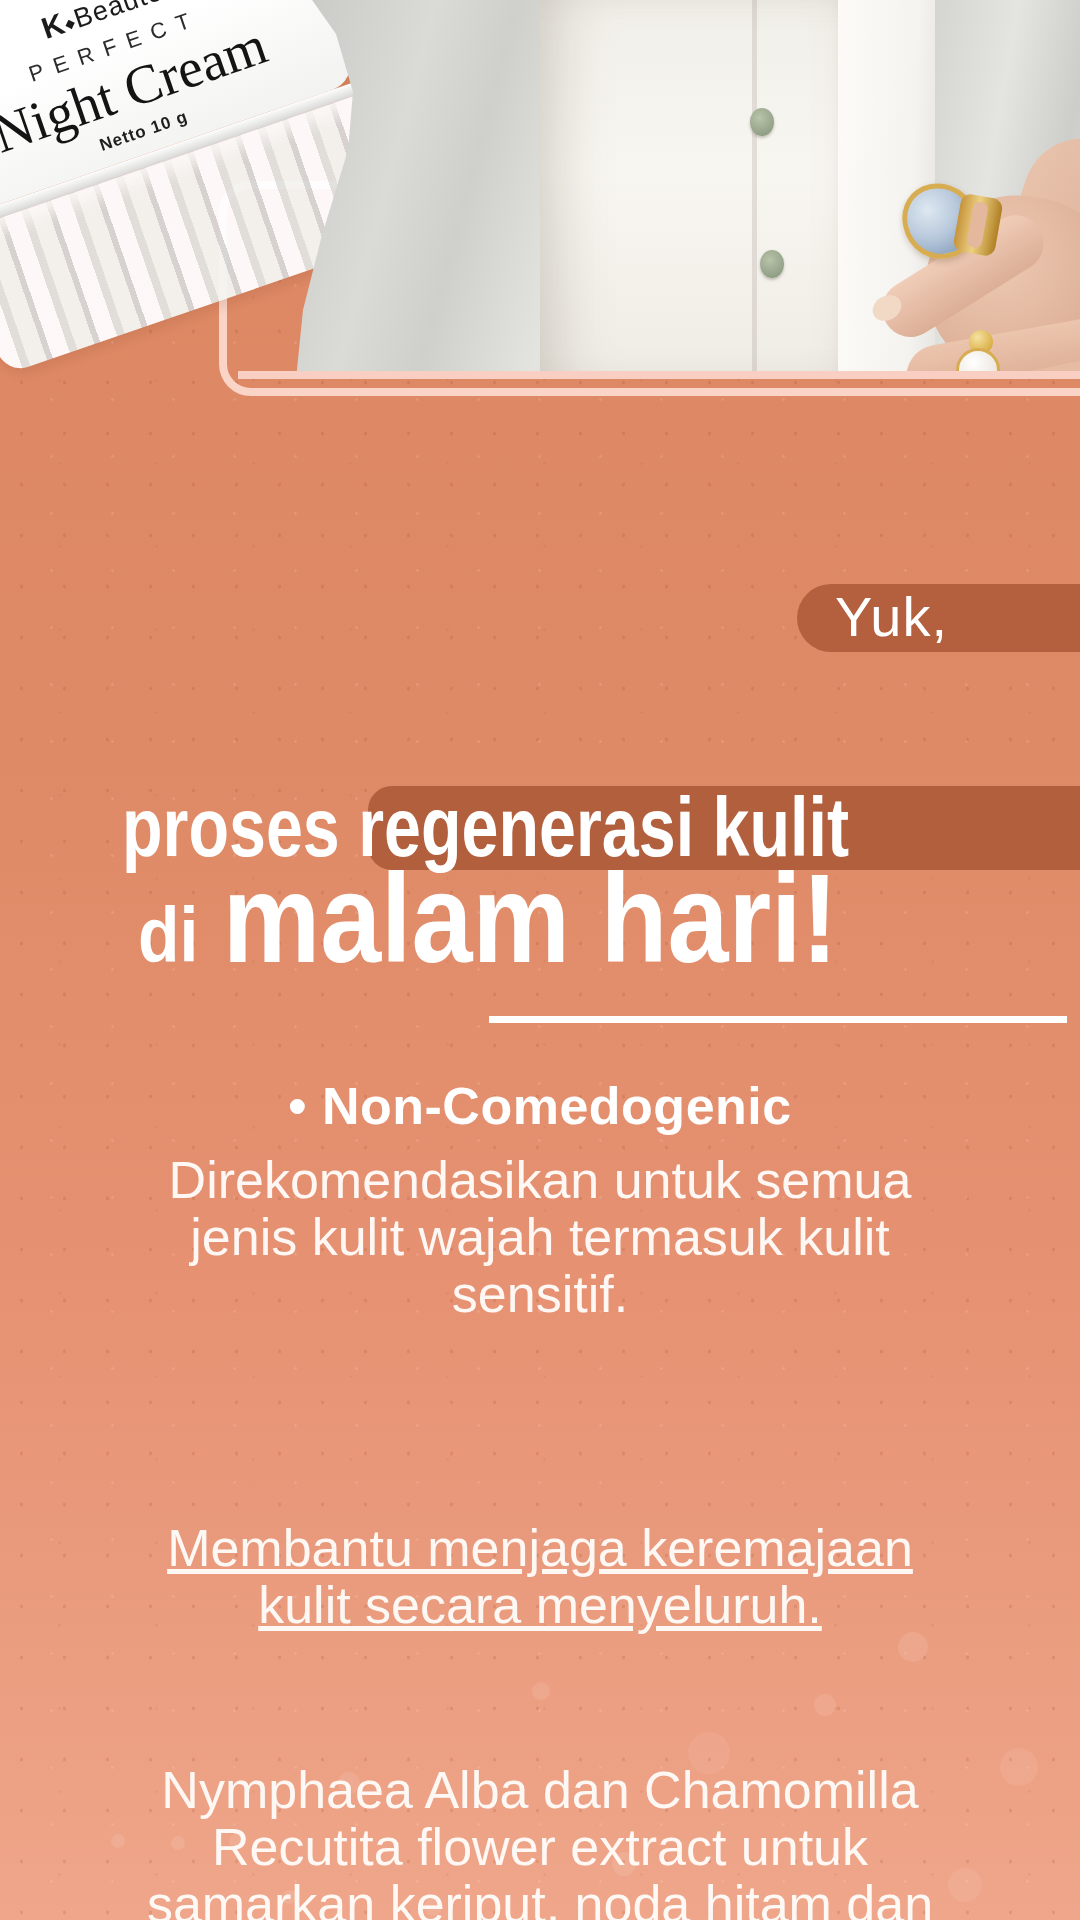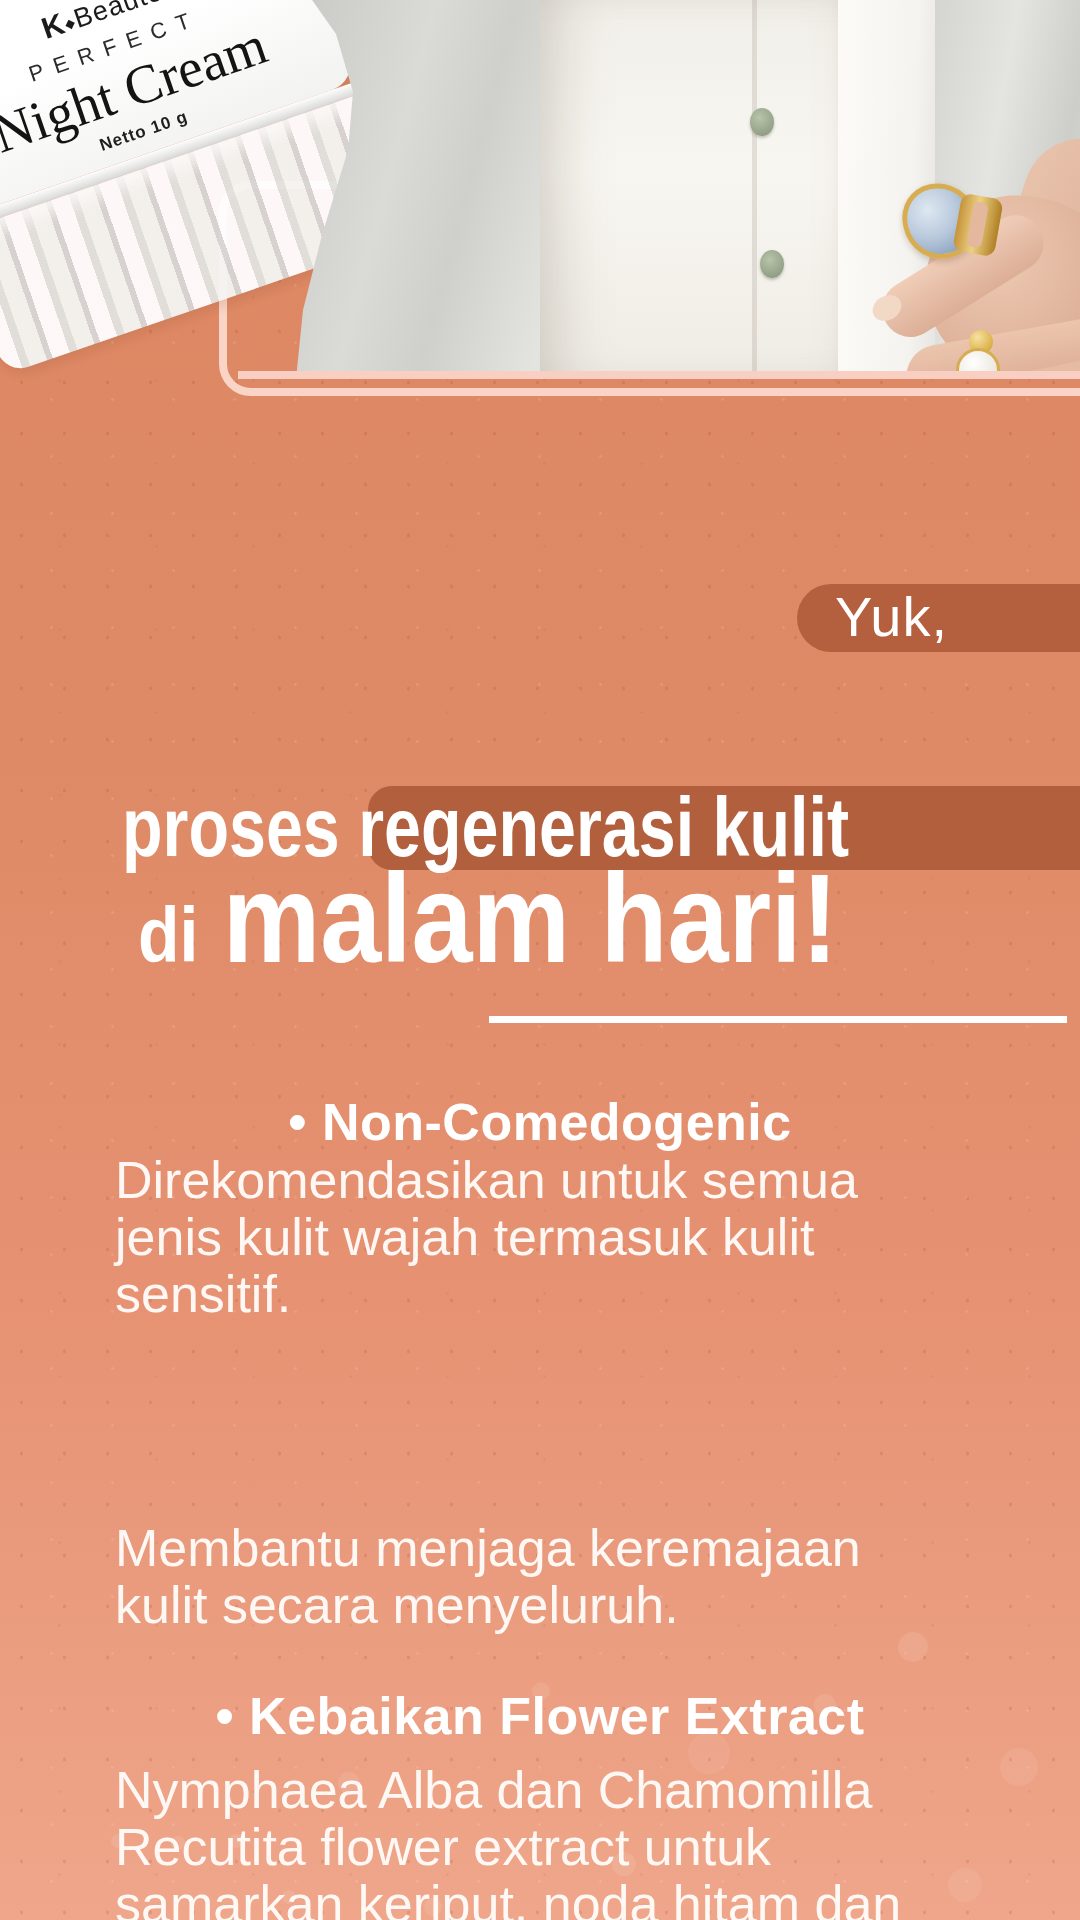--- a/index.html
+++ b/index.html
@@ -113,24 +113,24 @@
     line-height:88px;white-space:nowrap;transform:scaleX(.80);transform-origin:left center;}
   .hl-line4{position:absolute;left:138px;top:856px;z-index:6;display:flex;align-items:baseline;
     white-space:nowrap;transform:scaleX(.87);transform-origin:left center;}
   .hl-line4 .small{font-size:78px;font-weight:700;margin-right:28px;}
   .hl-line4 .big{font-size:126px;font-weight:700;line-height:126px;}
   .hl-underline{position:absolute;left:489px;top:1016px;width:578px;height:7px;background:#ffffff;z-index:5;}
 
   
   .feature-title{position:absolute;left:100px;width:880px;z-index:5;text-align:center;
     font-size:52px;font-weight:700;line-height:60px;letter-spacing:.5px;}
-  .feature-body{position:absolute;left:115px;width:850px;z-index:5;
+  .feature-body{position:absolute;left:115px;width:850px;z-index:5;text-align:center;
     font-size:52px;font-weight:300;line-height:57px;color:rgba(255,253,251,.95);}
-  .ft1{top:1076px;margin-top:16px;} .fb1{top:1152px;}
-  .ft2{top:1382px;} .fb2{top:1520px;}
+  .ft1{top:1076px;} .fb1{top:1152px;}
+  .ft2{top:1382px;} .fb2{top:1520px;text-decoration:underline;}
   .ft3{top:1686px;} .fb3{top:1762px;}
 </style>
 </head>
 <body>
 
 <div class="canvas">
 
   <div class="texture"></div>
 
   <div class="dot" style="left:111px;top:1834px;width:14px;height:14px;"></div>
@@ -193,18 +193,15 @@
   </div>
   <div class="hl-underline"></div>
 
   <div class="feature-title ft1">
     <span>•</span>&nbsp;<span>Non-Comedogenic</span>
   </div>
   <div class="feature-body fb1">Direkomendasikan untuk semua jenis kulit wajah termasuk kulit sensitif.</div>
 
   <div class="feature-body fb2">Membantu menjaga keremajaan kulit secara menyeluruh.</div>
 
-  <div class="feature-title ft3">
-    <span>•</span>&nbsp;<span>Kebaikan Flower Extract</span>
-  </div>
   <div class="feature-body fb3">Nymphaea Alba dan Chamomilla Recutita flower extract untuk samarkan keriput, noda hitam dan</div>
 
 </div>
 
 </body></html>

